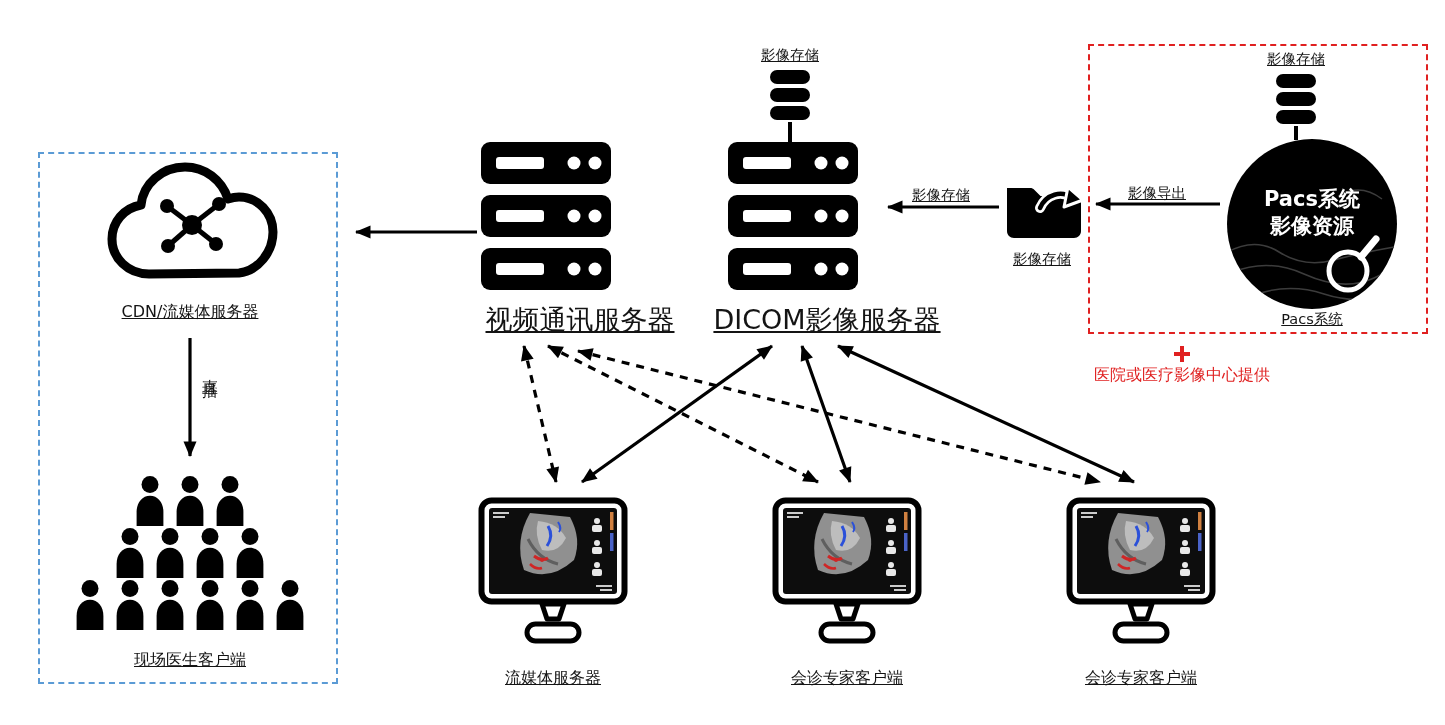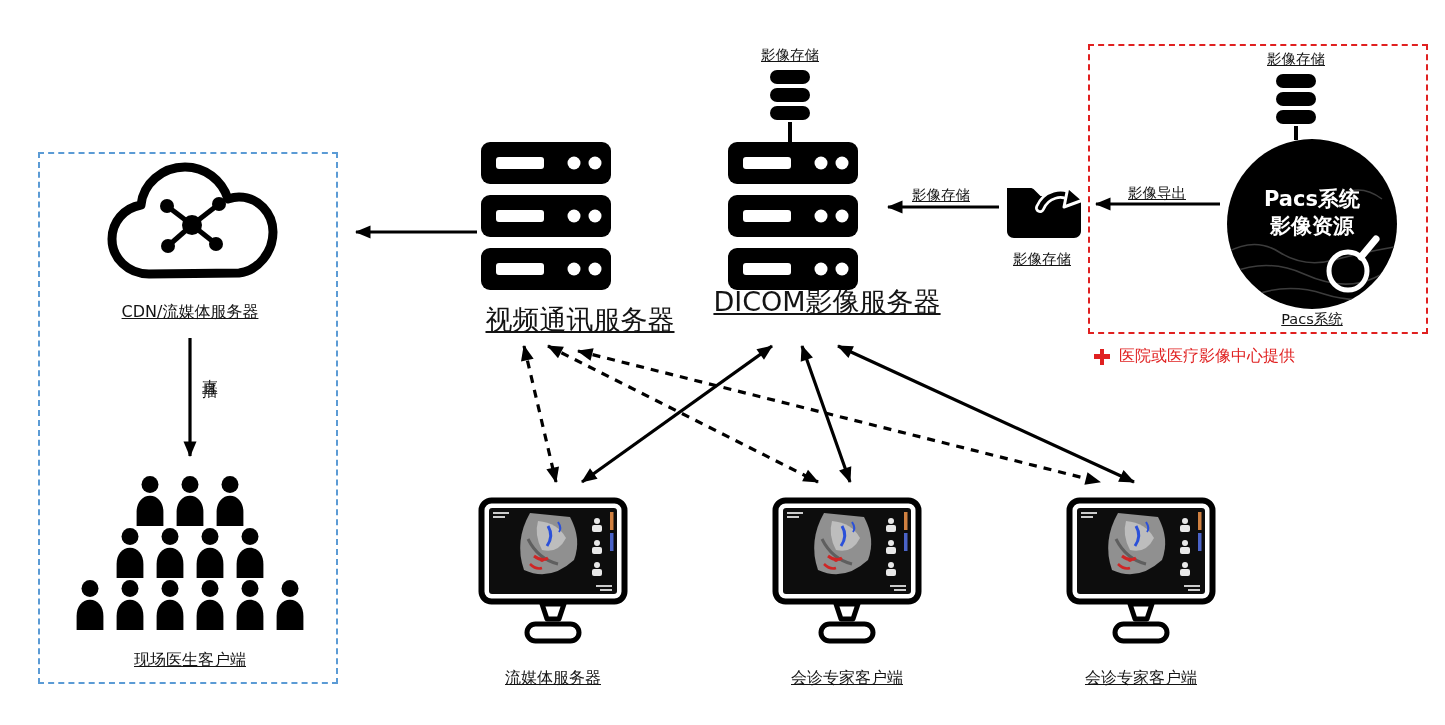--- a/index.html
+++ b/index.html
@@ -12,21 +12,21 @@
   svg.icon { position:absolute; display:block; }
   .overlay { position:absolute; left:0; top:0; pointer-events:none; }
   .label { position:absolute; transform:translateX(-50%); white-space:nowrap; text-align:center; color:#141414;text-decoration:underline; }
   .lbl-lg { font-size:16px; }
   .lbl-xl { font-size:27px;margin-left:34px; }
   .lbl-sm { font-size:14.5px; }
   .dashed-box { position:absolute; border:2px dashed; }
   .blue-box { border-color:#5b9bd5; }
   .red-box  { border-color:#e02020; }
   .vert-label { position:absolute; writing-mode:vertical-rl; text-orientation:upright; font-size:16px; letter-spacing:4px; color:#141414; }
-  .note { position:absolute; display:flex; align-items:center; gap:9px; color:#e02020; font-size:16px; white-space:nowrap; }
+  .note { position:absolute; display:flex; align-items:center; gap:3px; color:#e02020; font-size:16px; white-space:nowrap;flex-direction:column; }
   .plus-icon { position:relative; width:16px; height:16px; flex:0 0 16px; }
   .plus-icon::before { content:""; position:absolute; left:0; top:5.75px; width:16px; height:4.5px; background:#e02020; }
   .plus-icon::after  { content:""; position:absolute; left:5.75px; top:0; width:4.5px; height:16px; background:#e02020; }
 </style>
 </head>
 <body>
 
 <svg width="0" height="0" style="position:absolute" aria-hidden="true">
   <defs>
     <symbol id="sym-person" viewBox="0 0 40 56">
@@ -169,21 +169,21 @@
     </svg>
   <div class="label lbl-xl" style="left:546px;top:302px">视频通讯服务器</div>
 
   <div class="label lbl-sm" style="left:790px;top:46px">影像存储</div>
   <svg class="icon" style="left:768px;top:70px" width="44" height="52" viewBox="0 0 44 52">
       <use href="#sym-db"></use>
     </svg>
   <svg class="icon" style="left:728px;top:142px" width="130" height="148" viewBox="0 0 130 148">
       <use href="#sym-server"></use>
     </svg>
-  <div class="label lbl-xl" style="left:793px;top:284px">DICOM影像服务器</div>
+  <div class="label lbl-xl" style="left:793px;top:302px">DICOM影像服务器</div>
 
   <div class="label lbl-sm" style="left:941px;top:186px">影像存储</div>
 
   <svg class="icon" style="left:1002px;top:178px" width="84" height="64" viewBox="0 0 84 64">
     <path d="M5,10 L28,10 C30,10 31,10.5 32.5,12 L38.5,18 L72,18 C76,18 79,21 79,25 L79,53 C79,57 76,60 72,60 L12,60 C8,60 5,57 5,53 Z" fill="#000"></path>
     <path d="M38,30 C44,16 60,12 70,20" fill="none" stroke="#fff" stroke-width="10" stroke-linecap="round"></path>
     <path d="M38,30 C44,16 60,12 70,20" fill="none" stroke="#000" stroke-width="4.5" stroke-linecap="round"></path>
     <path d="M62,29 L81,22 L66,9 Z" fill="#000" stroke="#fff" stroke-width="3" stroke-linejoin="round"></path>
   </svg>
   <div class="label lbl-sm" style="left:1042px;top:250px">影像存储</div>

